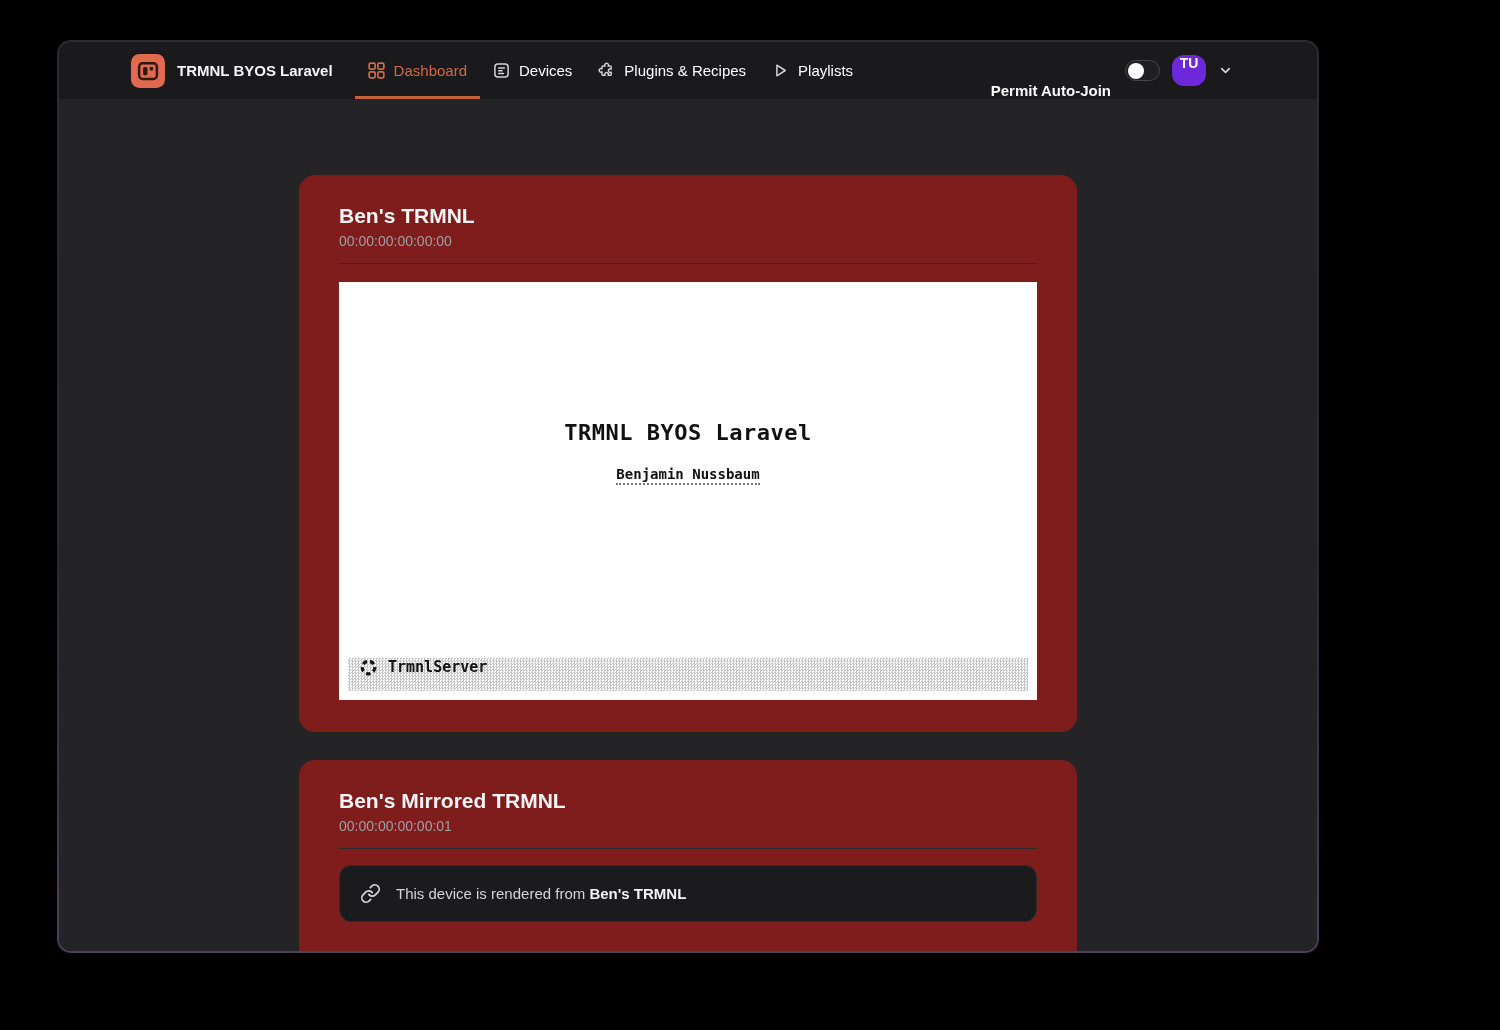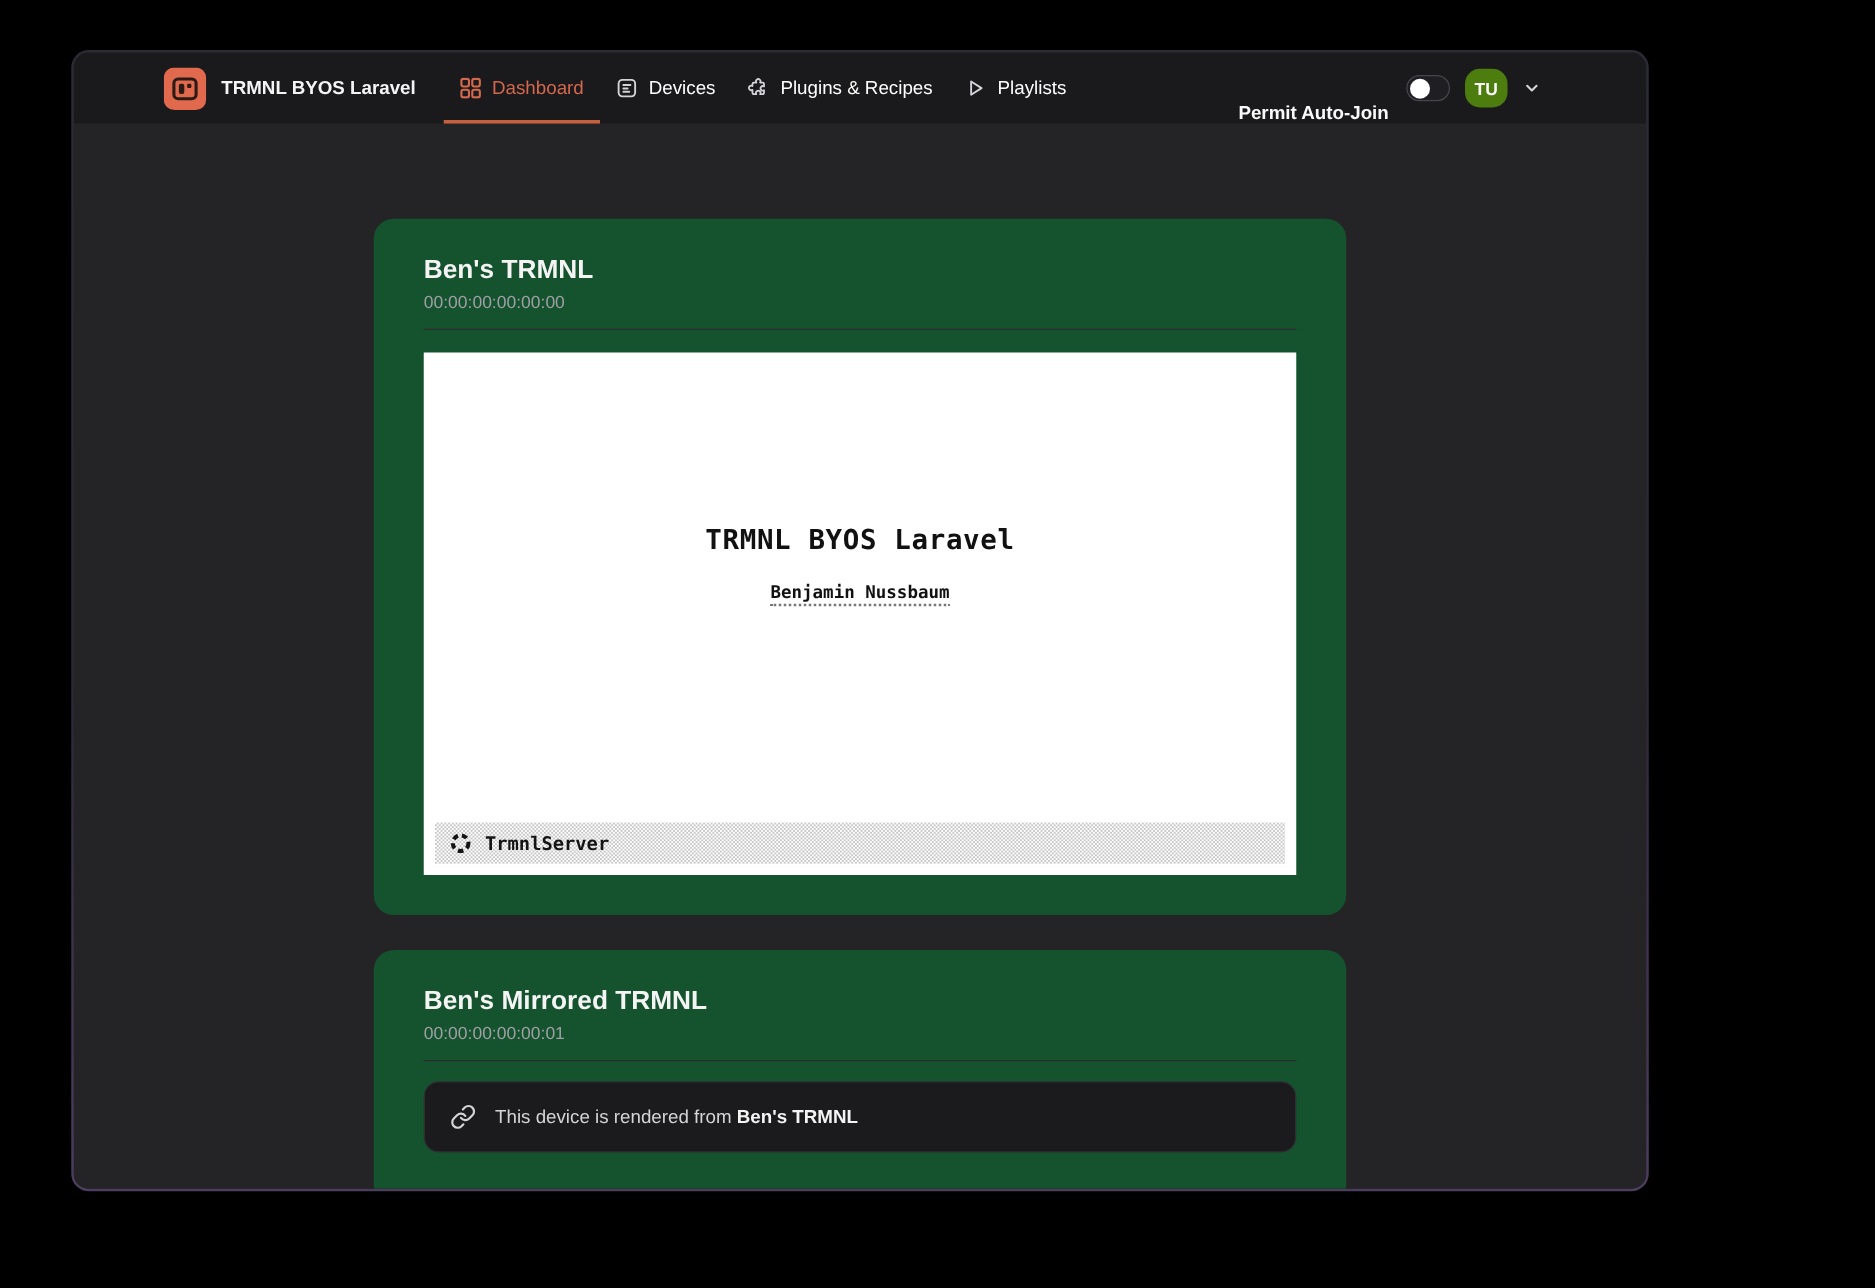--- a/index.html
+++ b/index.html
@@ -40,55 +40,55 @@
   .paj-label { font-size:15px; font-weight:700; color:#fafafa; margin-right:2px; white-space:nowrap;margin-top:39px; }
   .toggle {
     width:35px; height:21px; border-radius:11px; background:#1f1f23;
     border:1px solid #45454c; position:relative; cursor:pointer;
   }
   .toggle-knob {
     position:absolute; left:2px; top:1.5px; width:16px; height:16px;
     border-radius:50%; background:#fff;
   }
   .avatar {
-    width:34px; height:31px; border-radius:12px; background:#4d7c0f;
+    width:34px; height:31px; border-radius:12px; background:#6d28d9;
     color:#fafafa; font-size:14px; font-weight:600;
-    display:flex; align-items:center; justify-content:center; cursor:pointer;
+    display:flex; align-items:flex-start; justify-content:center; cursor:pointer;
   }
   .user-chevron { width:15px; height:15px; display:block; cursor:pointer; }
 
   
   .main {
     flex:1 1 auto; overflow:hidden; background:#242427;
     display:flex; flex-direction:column; align-items:center;
     padding-top:76px; gap:28px;
   }
   .device-card {
-    width:778px; flex:0 0 auto; background:#14532d; border-radius:16px;
+    width:778px; flex:0 0 auto; background:#7f1d1d; border-radius:16px;
     padding:28px 40px 32px 40px;
   }
   .device-name { font-size:21px; line-height:26px; font-weight:700; color:#f4f4f5; }
   .device-mac  { font-size:14px; line-height:16px; color:#9f9fa6; margin-top:4px; }
   .card-divider { height:1px; background:#2c2c30; margin-top:14px; }
 
   
   .screen {
     margin-top:18px; height:418px; background:#fff; position:relative;
     font-family:"DejaVu Sans Mono","Liberation Mono",monospace; color:#111;
   }
   .screen-inner { text-align:center; padding-top:138px; }
   .screen-title { font-size:22px; font-weight:700; letter-spacing:0.5px; }
   .screen-quote { margin-top:23px; font-size:14px; font-weight:700; }
   .screen-author {
     display:inline-block; margin-top:21px; font-size:14px; font-weight:700;
     padding-bottom:1px; border-bottom:2px dotted #777;
   }
   .screen-status-bar {
     position:absolute; left:9px; right:9px; bottom:9px; height:33px;
-    display:flex; align-items:center; gap:10px; padding:0 11px;
+    display:flex; align-items:flex-start; gap:10px; padding:0 11px;
     background-image:repeating-conic-gradient(#c7c7c7 0% 25%, #ffffff 0% 50%);
     background-size:3px 3px;
   }
   .spinner-icon { width:19px; height:19px; display:block; }
   .screen-status-label { font-size:15px; font-weight:700; color:#141414; }
 
   
   .mirror-box {
     margin-top:16px; background:#1b1b1e; border:1px solid #2e2e33;
     border-radius:12px; padding:17px 20px;

